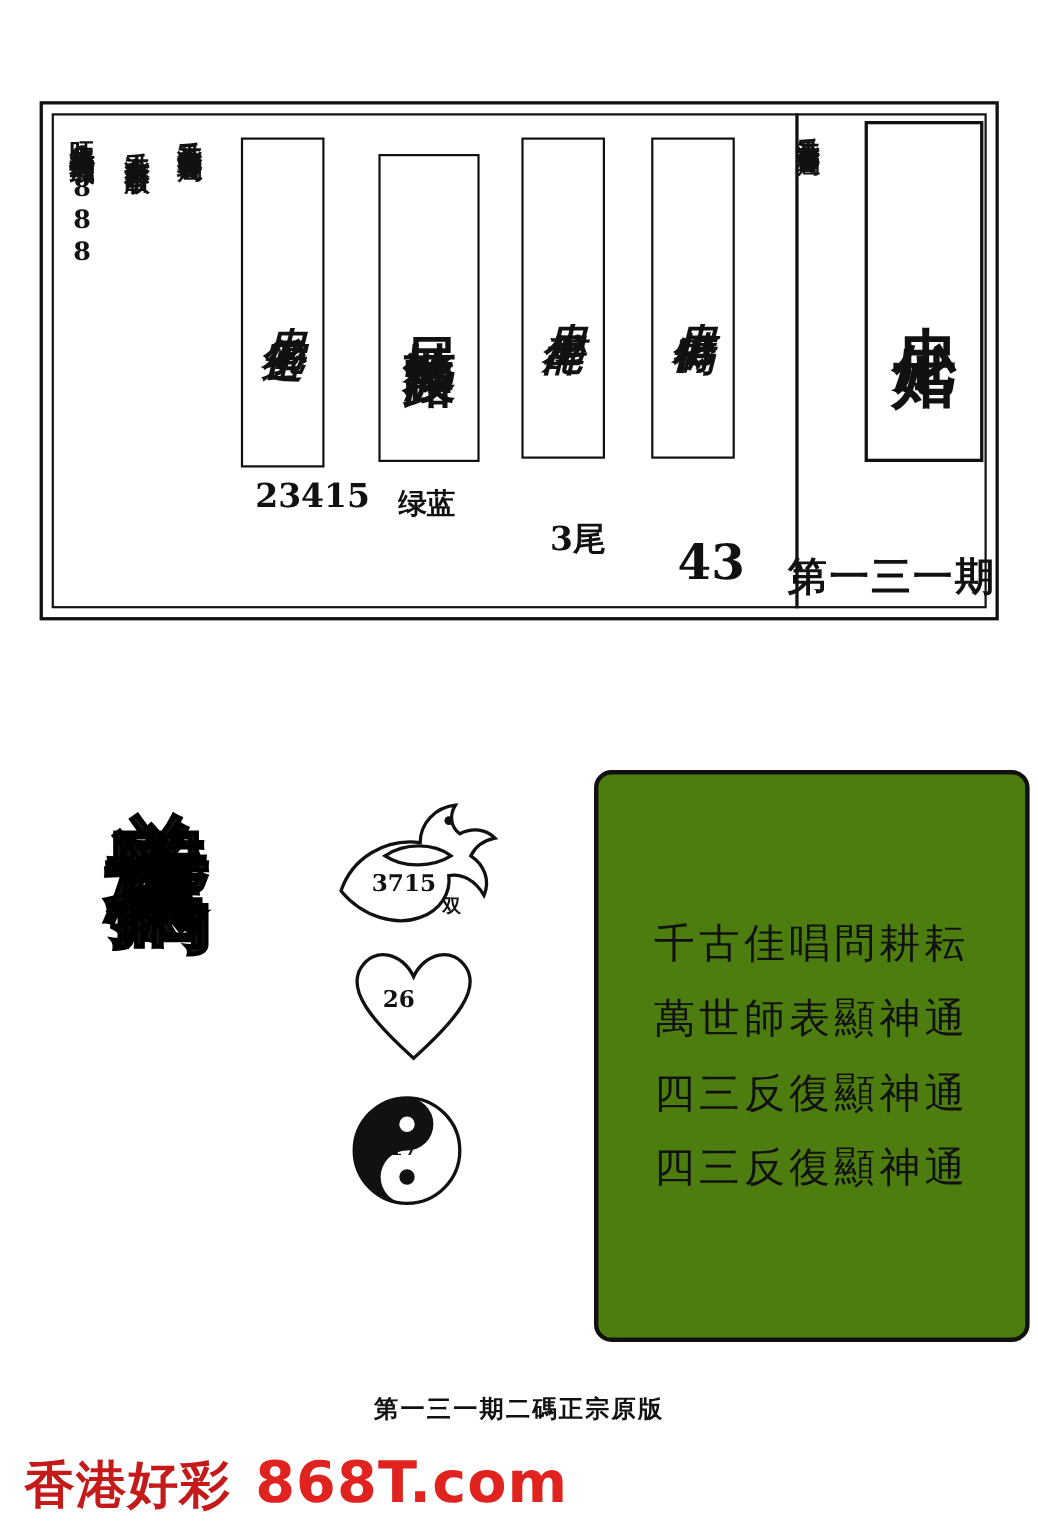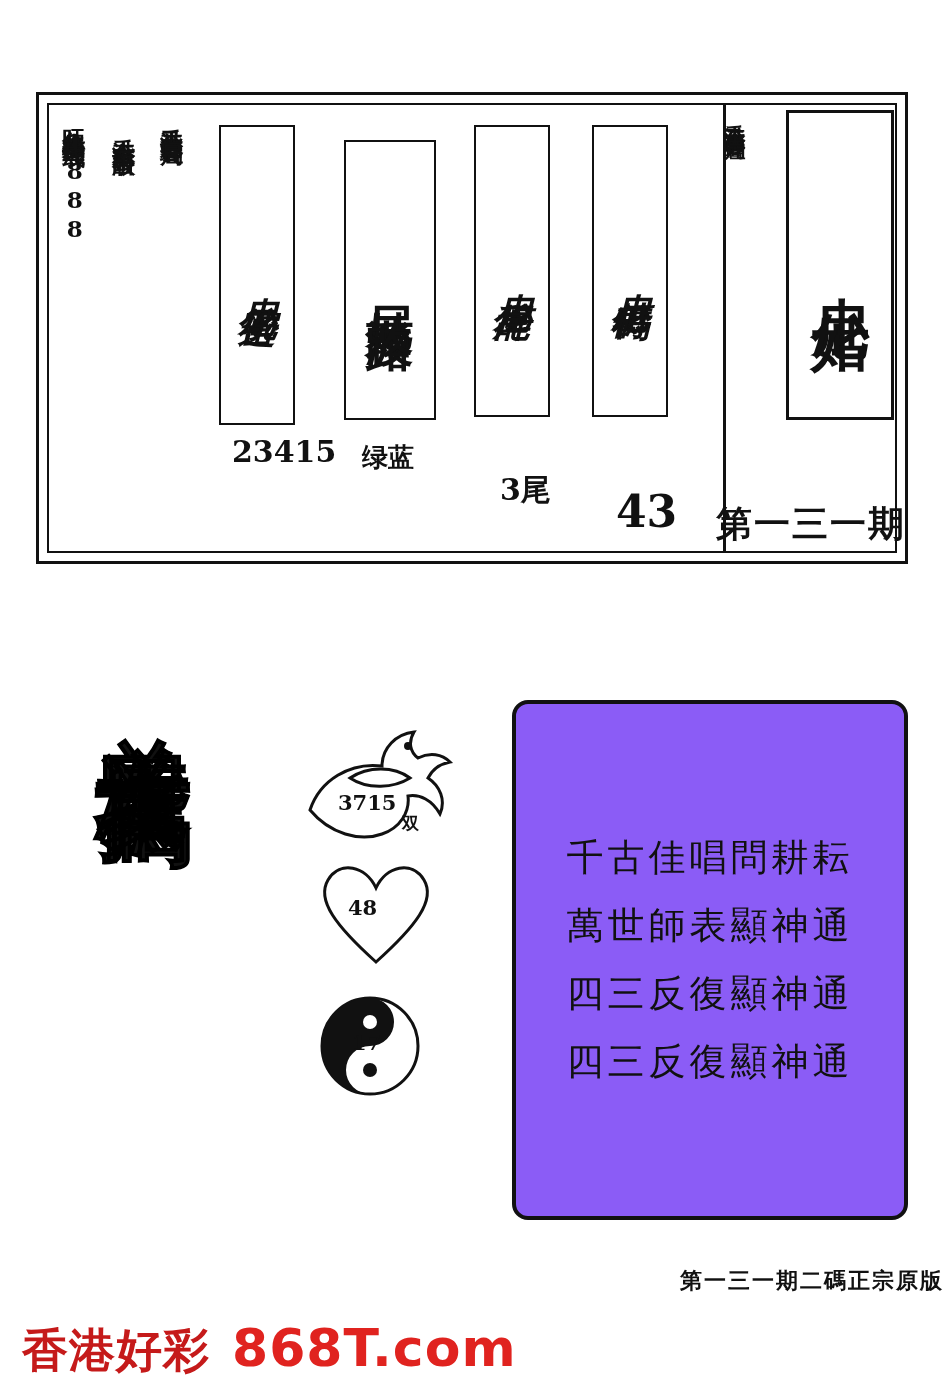--- a/index.html
+++ b/index.html
@@ -173,47 +173,47 @@
   }
   .num-dove { left: 48px; top: 90px; text-align: right; }
   .num-heart { left: 58px; top: 195px; }
   .num-yin { left: 62px; top: 330px; }
   .num-shuang {
     left: 112px; top: 112px; font-size: 17px;
   }
 
   .poem-box {
     position: absolute;
-    left: 512px;
+    left: 540px;
     top: 700px;
     width: 396px;
     height: 520px;
     border: 4px solid #111;
     border-radius: 16px;
     box-sizing: border-box;
     display: flex;
     flex-direction: column;
     align-items: center;
     justify-content: center;
     gap: 18px;
-    background: #8b5cf6;
+    background: #4d7c0f;
   }
   .poem-line {
     font-size: 37px;
     font-family: "DejaVu Serif", "Liberation Serif", serif;
     letter-spacing: 4px;
     white-space: nowrap;
   }
 
   .footer-note {
     position: absolute;
     left: 0;
     top: 1266px;
     width: 944px;
-    text-align: right;
+    text-align: center;
     font-size: 22px;
     font-weight: bold;
     font-family: "DejaVu Serif", "Liberation Serif", serif;
     letter-spacing: 2px;
   }
 
   .watermark {
     position: absolute;
     left: 22px;
     top: 1318px;
@@ -307,21 +307,21 @@
 
     <g>
       <circle cx="80" cy="346" r="48" fill="#fff" stroke="#111" stroke-width="3"></circle>
       <path d="M80 298 A48 48 0 0 0 80 394 A24 24 0 0 1 80 346 A24 24 0 0 0 80 298 Z" fill="#111"></path>
       <circle cx="80" cy="322" r="7" fill="#fff"></circle>
       <circle cx="80" cy="370" r="7" fill="#111"></circle>
     </g>
   </svg>
   <div class="sym-num num-dove">3715</div>
   <div class="sym-num num-shuang">双</div>
-  <div class="sym-num num-heart">48</div>
+  <div class="sym-num num-heart">26</div>
   <div class="sym-num num-yin">17</div>
 </div>
 
 <div class="poem-box">
   <div class="poem-line">千古佳唱問耕耘</div>
   <div class="poem-line">萬世師表顯神通</div>
   <div class="poem-line">四三反復顯神通</div>
   <div class="poem-line">四三反復顯神通</div>
 </div>
 

